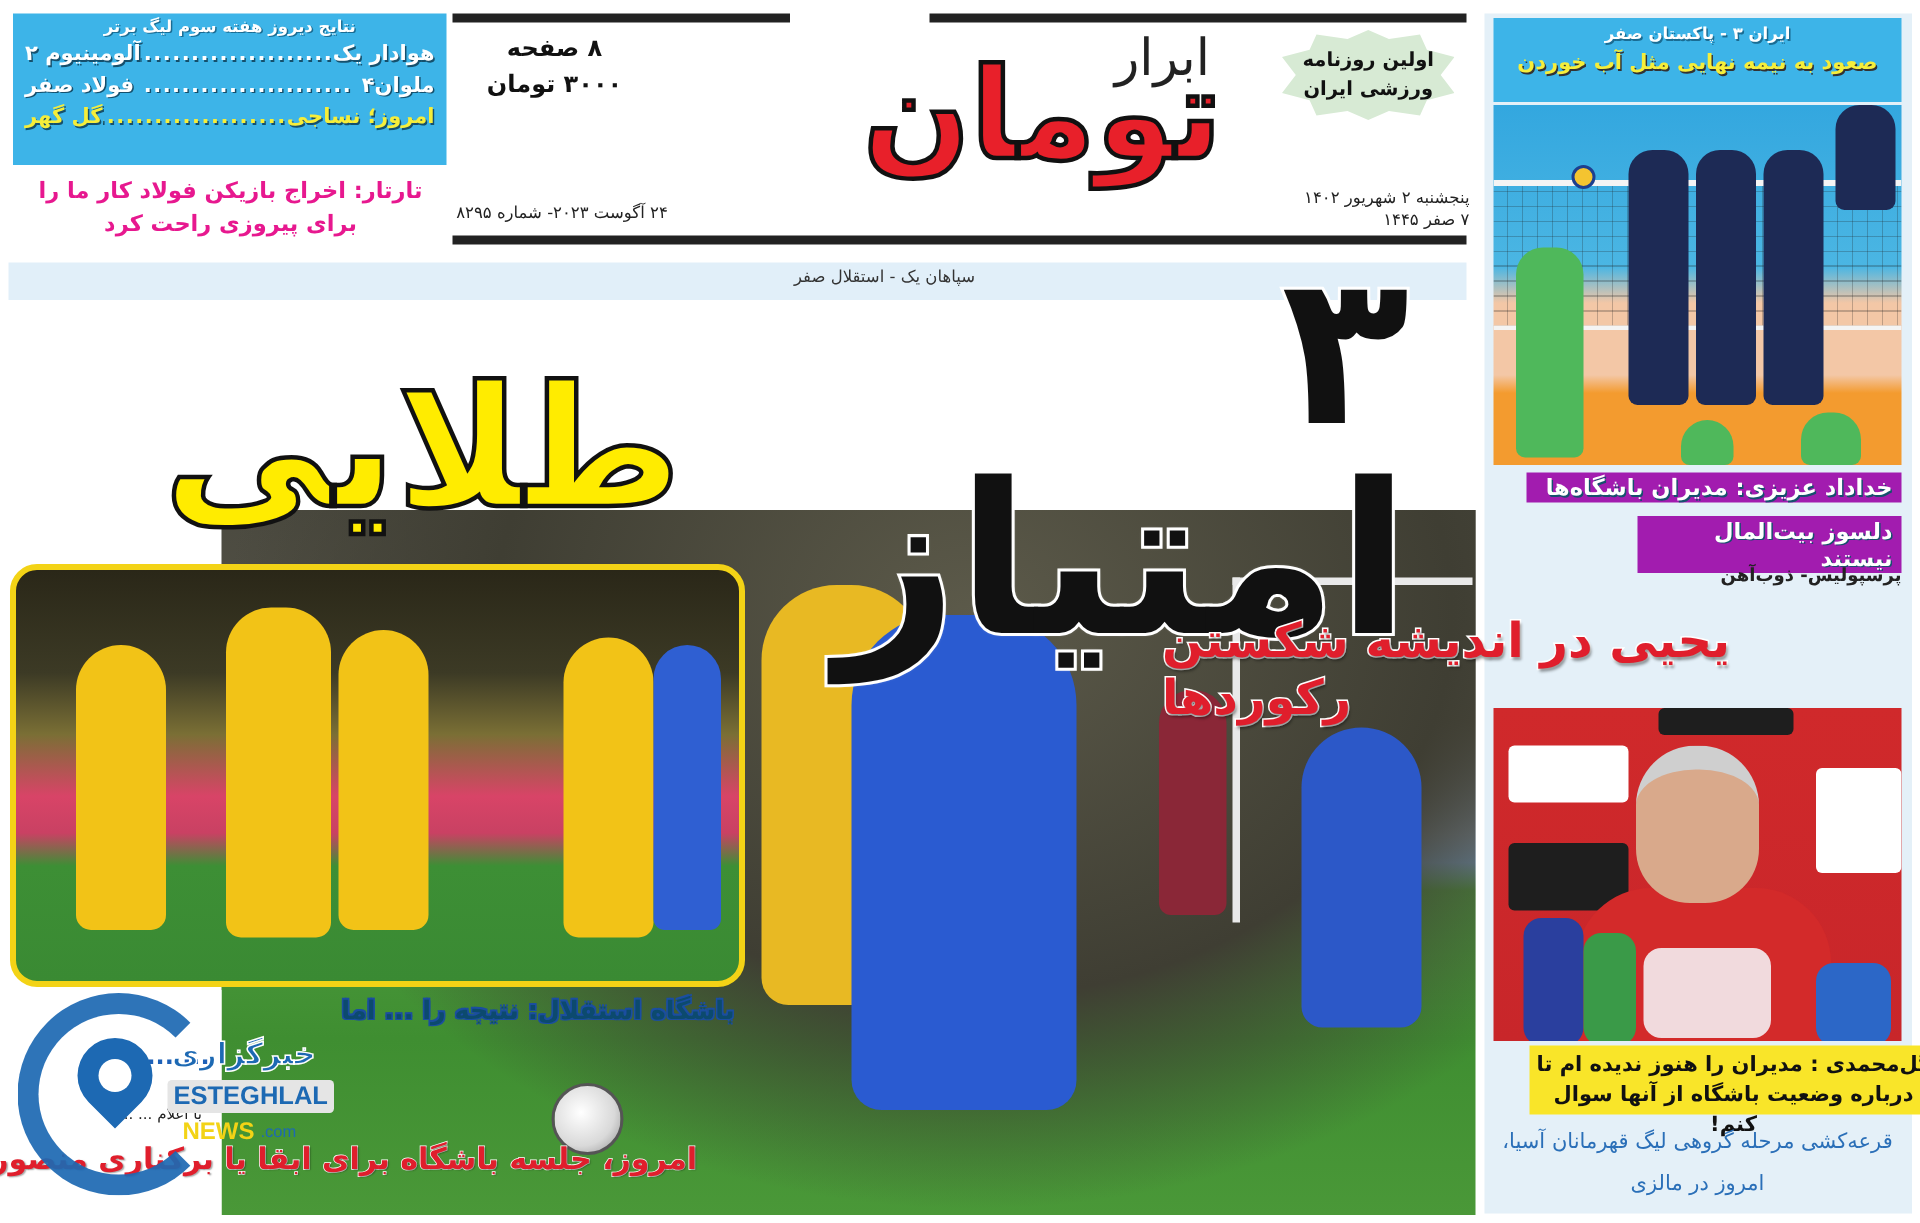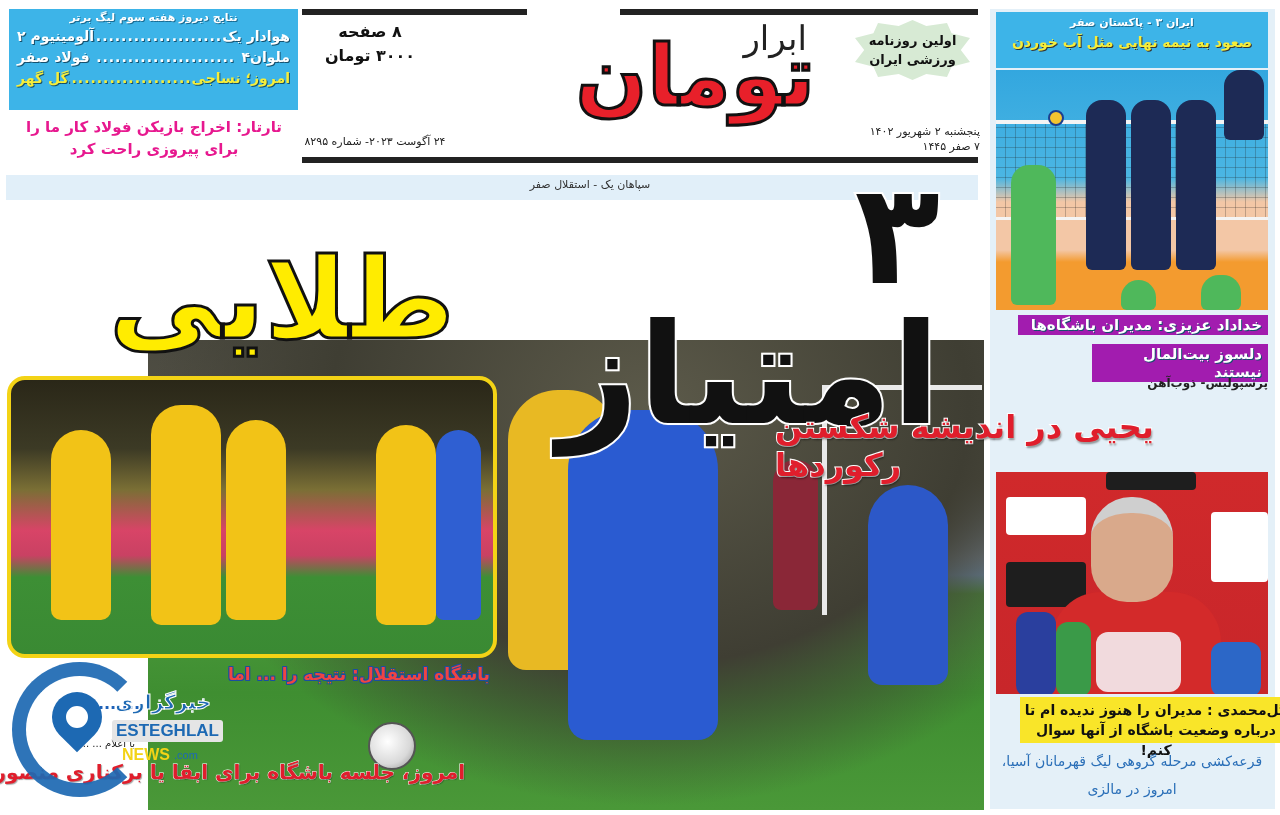--- a/index.html
+++ b/index.html
@@ -79,21 +79,21 @@
   #khodadad-1 { left: 1018px; top: 315px; width: 250px; }
   #khodadad-2 { left: 1092px; top: 344px; width: 176px; padding-left: 33px; }
   #persepolis { left: 1100px; top: 376px; width: 168px; font-size: 12px; font-weight: bold; color: #222; text-align: right; }
 
   #yahya-headline { left: 775px; top: 408px; width: 495px; text-align: left; font-size: 32px; font-weight: bold; color: #e01e2c; -webkit-text-stroke: 2px #fff; paint-order: stroke fill; text-shadow: 1px 2px 2px rgba(0,0,0,0.4); }
 
   #golmohammadi { left: 1020px; top: 697px; width: 272px; height: 46px; background: #f9e529; color: #111; font-weight: bold; font-size: 14px; text-align: center; line-height: 20px; padding-top: 3px; }
   #draw-news { left: 996px; top: 747px; width: 272px; color: #2a6fb8; font-size: 14px; line-height: 28px; text-align: center; }
 
   
-  #esteghlal-club { left: 230px; top: 664px; width: 260px; color: #ef4444; font-weight: bold; font-size: 17px; text-shadow: 1px 1px 0 #1b4ea0, -1px -1px 0 #1b4ea0, 1px -1px 0 #1b4ea0, -1px 1px 0 #1b4ea0; text-align: left; white-space: nowrap; }
+  #esteghlal-club { left: 230px; top: 664px; width: 260px; color: #0c4a6e; font-weight: bold; font-size: 17px; text-shadow: 1px 1px 0 #1b4ea0, -1px -1px 0 #1b4ea0, 1px -1px 0 #1b4ea0, -1px 1px 0 #1b4ea0; text-align: left; white-space: nowrap; }
   #esteghlal-sub { left: 20px; top: 694px; width: 120px; color: #1e61b8; font-weight: bold; font-size: 16px; text-align: right; }
   #esteghlal-note { left: 15px; top: 738px; width: 120px; color: #222; font-size: 10px; text-align: right; }
   #bottom-headline { left: 10px; top: 760px; width: 455px; text-align: right; color: #e01e2c; font-weight: bold; font-size: 20px; -webkit-text-stroke: 1px #fff; paint-order: stroke fill; text-shadow: 1px 1px 1px rgba(0,0,0,0.35); white-space: nowrap; }
 
   #left-white { left: 0; top: 660px; width: 148px; height: 155px; background: #ffffff; }
 
   
   #watermark { left: 12px; top: 662px; width: 195px; height: 140px; direction: ltr; }
   #watermark .ring { position: absolute; left: 0; top: 0; width: 135px; height: 135px; border-radius: 50%; border: 14px solid #1d69b3; border-right-color: transparent; opacity: 0.92; }
   #watermark .pin { position: absolute; left: 40px; top: 30px; width: 50px; height: 50px; background: #1d69b3; border-radius: 50% 50% 50% 0; transform: rotate(-45deg); }

